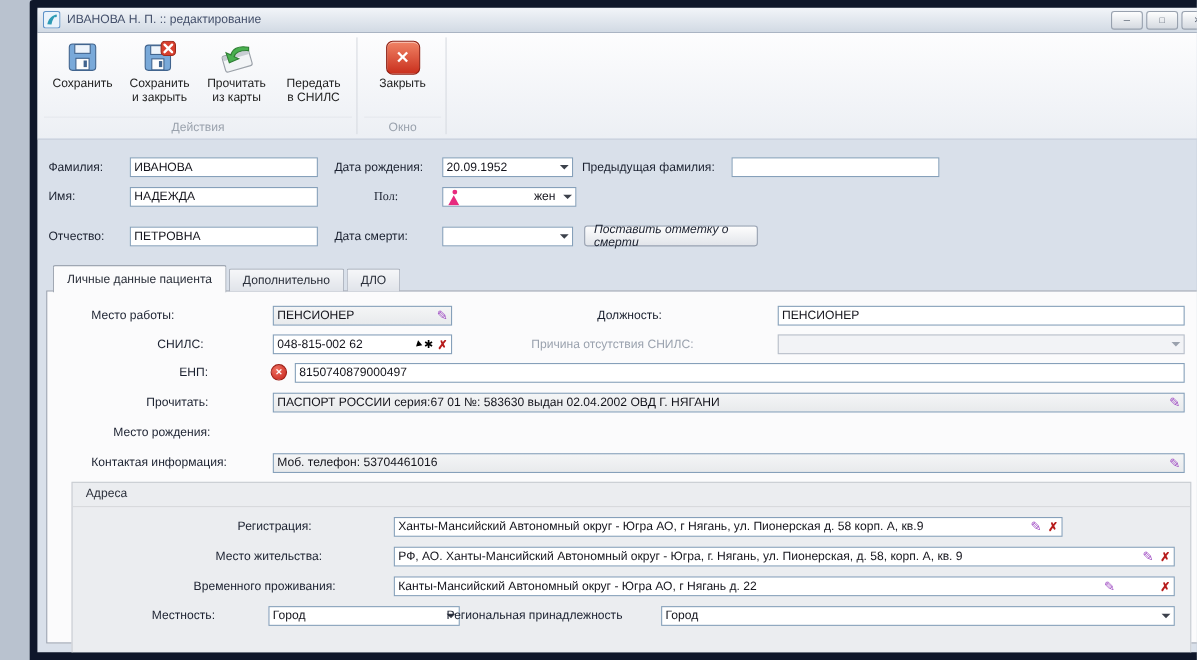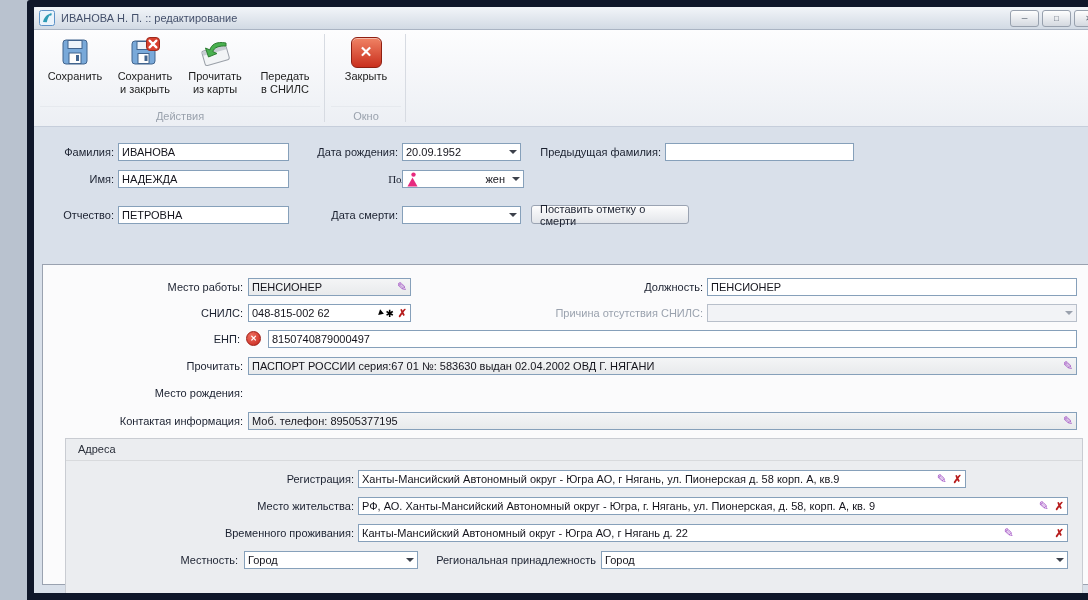--- a/index.html
+++ b/index.html
@@ -20,42 +20,42 @@
   .rbuttons{flex:1;display:flex;align-items:flex-start;}
   .rbtn{display:flex;flex-direction:column;align-items:center;padding:3px 6px;border-radius:3px;min-width:58px;}
   .ricon{width:32px;height:32px;display:flex;align-items:center;justify-content:center;margin-bottom:2px;}
   .rlabel{text-align:center;line-height:13px;color:#1e1e1e;white-space:nowrap;}
   .rgroup-label{text-align:center;color:#9aa2ad;padding:3px 0 4px;border-top:1px solid #e6e9ee;}
   .rsep{width:1px;background:#d7dbe2;margin:4px 0;}
   .close-big{width:29px;height:29px;border-radius:6px;border:1px solid #8e1f12;
              background:linear-gradient(#f08365,#c92f1d);color:#fff;font-weight:bold;font-size:15px;
              display:flex;align-items:center;justify-content:center;box-shadow:inset 0 1px 0 rgba(255,255,255,.45);}
   
-  .lb{position:absolute;height:13px;line-height:13px;text-align:right;white-space:nowrap;color:#1b2130;}
+  .lb{position:absolute;height:13px;line-height:13px;white-space:nowrap;color:#1b2130;}
   .lb.dis{color:#9aa2ae;}
   .tfield{position:absolute;height:18px;border:1px solid #86a0ba;background:#fff;display:flex;align-items:center;
           padding:0 3px;box-sizing:border-box;white-space:nowrap;overflow:hidden;color:#14141c;}
   .tfield.gray{background:linear-gradient(#f4f5f6,#e8eaec);}
   .tfield.disabled{background:#f2f3f6;border-color:#b8bfca;}
   .val{flex:1;overflow:hidden;}
   .val.right{text-align:right;margin-right:3px;}
   .arrow{width:0;height:0;border-left:4px solid transparent;border-right:4px solid transparent;
          border-top:4px solid #3c414b;margin-left:4px;}
   .disabled .arrow{border-top-color:#9aa1ad;}
   .pencil{color:#9b44c0;font-size:12px;line-height:12px;margin-left:4px;}
   .xred{color:#b71c1c;font-weight:bold;font-size:11px;margin-left:6px;}
   .cursor-ic{width:0;height:0;border-left:5px solid #000;border-top:3px solid transparent;
              border-bottom:3px solid transparent;transform:rotate(18deg);margin-right:1px;}
   .pick-ic{color:#000;font-size:10px;}
   .err-badge{position:absolute;width:15px;height:15px;border-radius:50%;
              background:radial-gradient(circle at 35% 30%,#ef6f60,#c6241b);border:1px solid #9e1d14;
              color:#fff;font-weight:bold;font-size:8px;display:flex;align-items:center;justify-content:center;box-sizing:border-box;}
   .pushbtn{position:absolute;height:19px;border:1px solid #9aa3b2;border-radius:3px;
            background:linear-gradient(#fdfdfd,#e2e5ea);display:flex;align-items:center;justify-content:center;
-           padding:0 8px;color:#1b2130;box-sizing:border-box;}
+           padding:0 8px;color:#1b2130;box-sizing:border-box;font-style:italic;}
   
   .tabs{position:absolute;left:14px;top:233px;height:25px;display:flex;align-items:flex-end;z-index:3;}
   .tab{height:21px;padding:0 12px;display:flex;align-items:center;background:linear-gradient(#f6f7f9,#e0e3e9);
        border:1px solid #a8aeb9;border-bottom:none;margin-right:2px;border-radius:2px 2px 0 0;color:#2a2f3a;box-sizing:border-box;}
   .tab.active{height:25px;background:#fbfbfc;border-color:#98a0ac;margin-bottom:-1px;z-index:4;}
   .panel{position:absolute;left:8px;top:257px;width:1072px;height:321px;background:#fbfbfc;
          border:1px solid #9aa2b0;box-sizing:border-box;z-index:2;}
   .grp{position:absolute;left:22px;top:173px;width:1018px;height:172px;background:#ebedf0;
        border:1px solid #c9ccd2;box-sizing:border-box;}
   .grp-hd{height:21px;line-height:21px;padding-left:12px;border-bottom:1px solid #d8dadd;color:#2a2f3a;}
@@ -182,20 +182,31 @@
   </div>
   <span class="lb" style="left:270px;width:94px;top:202px;">Дата смерти:</span>
   <div class="tfield" style="left:368px;top:199px;width:119px;">
     <span class="val"></span>
     <span class="arrow"></span>
   </div>
   <div class="pushbtn" style="left:497px;top:198px;width:158px;">
     <span>Поставить отметку о смерти</span>
   </div>
 
+  <div class="tabs">
+    <div class="tab active">
+        <span>Личные данные пациента</span>
+      </div>
+    <div class="tab">
+        <span>Дополнительно</span>
+      </div>
+    <div class="tab">
+        <span>ДЛО</span>
+      </div>
+  </div>
 
   <div class="panel">
 
     <span class="lb" style="left:40px;width:160px;top:16px;">Место работы:</span>
     <div class="tfield gray" style="left:205px;top:13px;width:163px;">
       <span class="val">ПЕНСИОНЕР</span>
       <span class="pencil">✎</span>
     </div>
     <span class="lb" style="left:500px;width:160px;top:16px;">Должность:</span>
     <div class="tfield" style="left:664px;top:13px;width:370px;">
@@ -224,21 +235,21 @@
     <span class="lb" style="left:90px;width:110px;top:95px;">Прочитать:</span>
     <div class="tfield gray" style="left:205px;top:92px;width:829px;">
       <span class="val">ПАСПОРТ РОССИИ  серия:67 01 №: 583630 выдан 02.04.2002 ОВД Г. НЯГАНИ</span>
       <span class="pencil">✎</span>
     </div>
 
     <span class="lb" style="left:60px;width:140px;top:122px;">Место рождения:</span>
 
     <span class="lb" style="left:40px;width:160px;top:150px;">Контактая информация:</span>
     <div class="tfield gray" style="left:205px;top:147px;width:829px;">
-      <span class="val">Моб. телефон: 89505377195</span>
+      <span class="val">Моб. телефон: 53704461016</span>
       <span class="pencil">✎</span>
     </div>
 
     <div class="grp">
       <div class="grp-hd">Адреса</div>
 
       <span class="lb" style="left:150px;width:138px;top:34px;">Регистрация:</span>
       <div class="tfield" style="left:292px;top:31px;width:608px;">
         <span class="val">Ханты-Мансийский Автономный округ - Югра АО, г Нягань, ул. Пионерская д. 58 корп. А, кв.9</span>
         <span class="pencil">✎</span>

